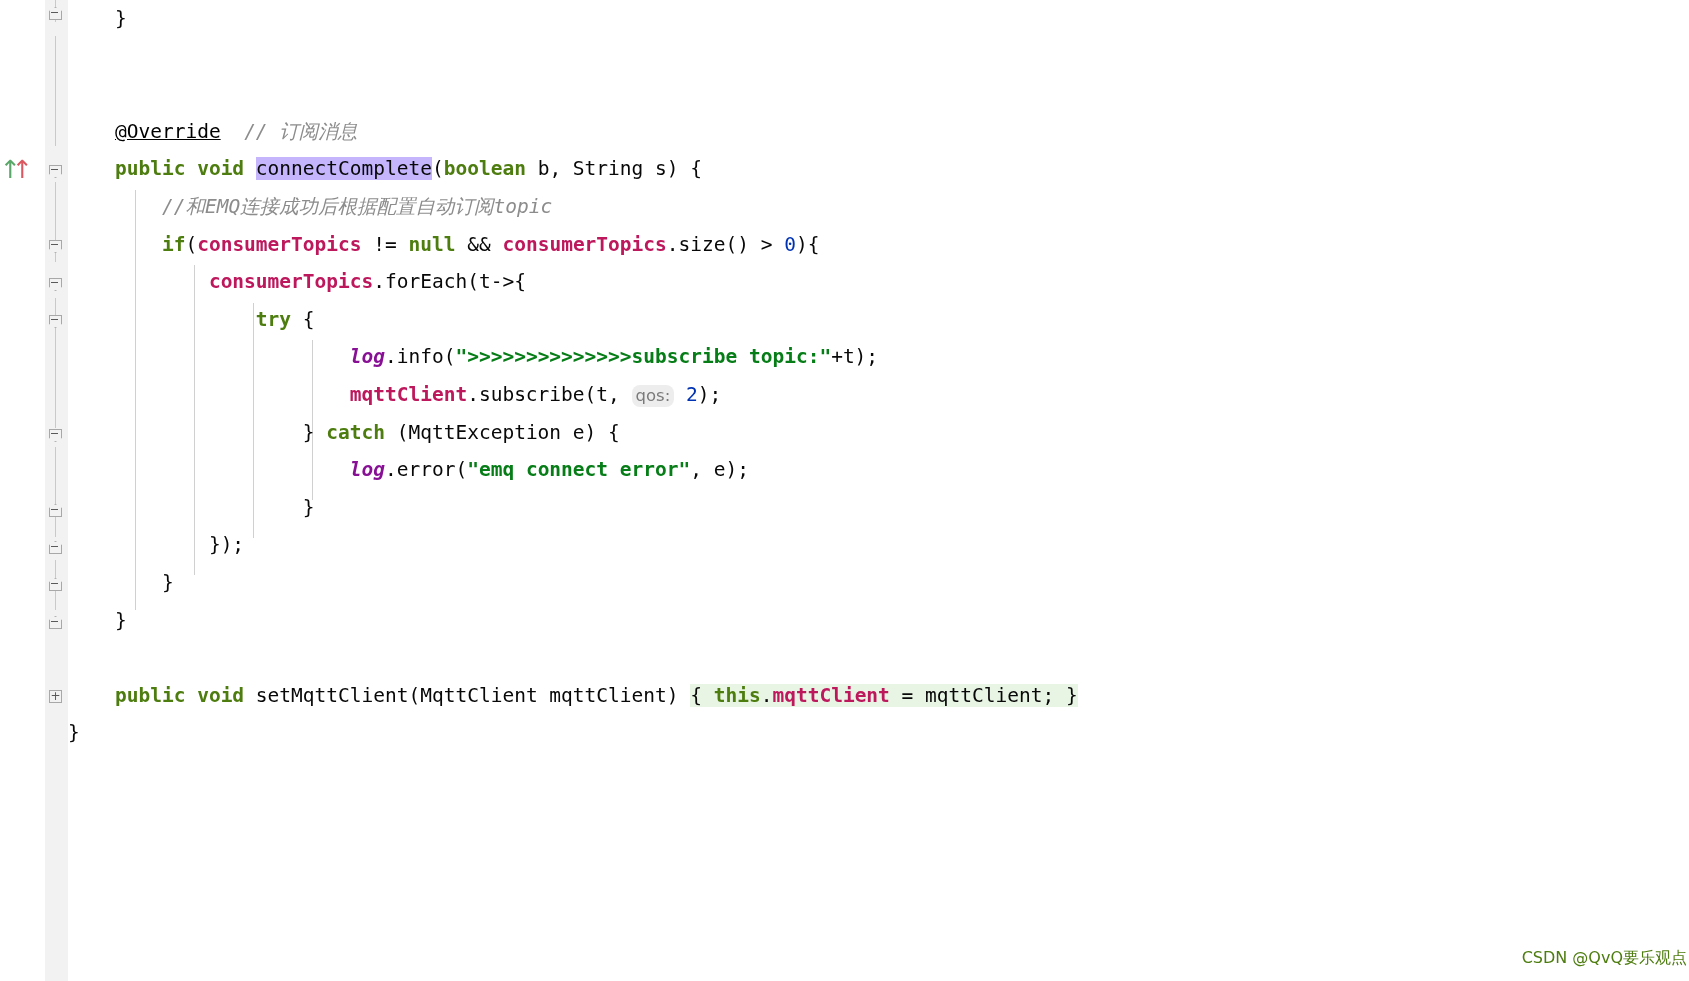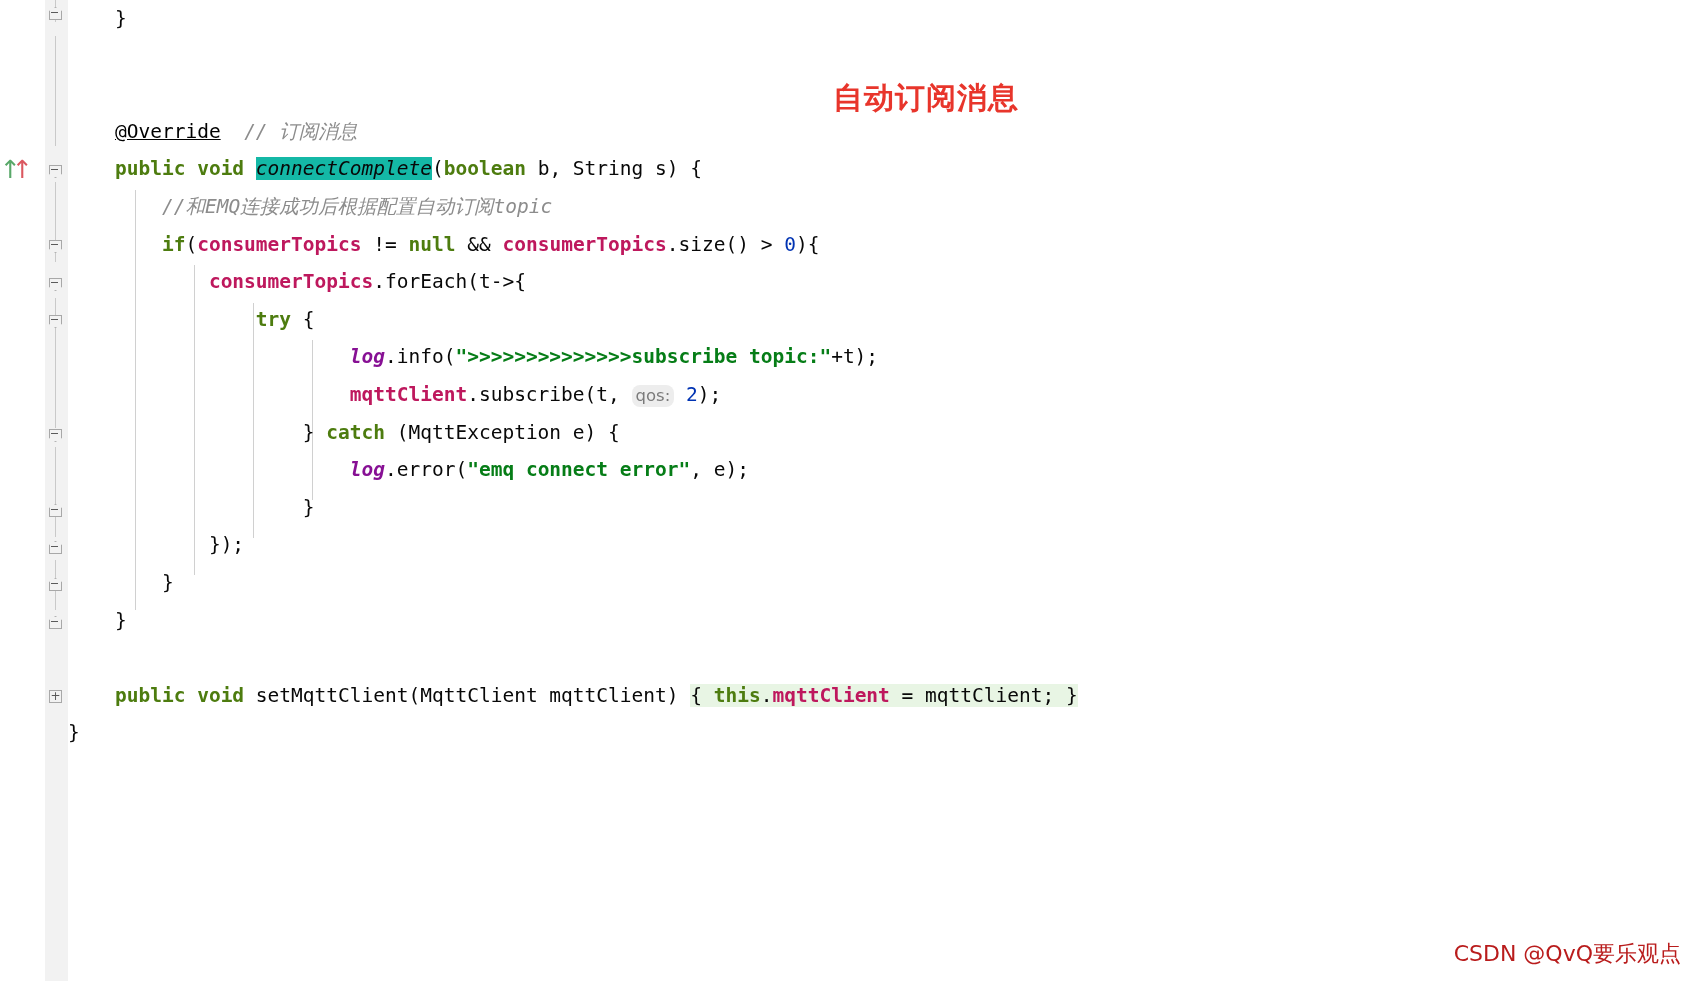--- a/index.html
+++ b/index.html
@@ -155,22 +155,21 @@
   .kw      { color: #4d7c0f; font-weight: bold; }
   .field   { color: #be185d; font-weight: bold; }
   .str     { color: #067D17; font-weight: bold; }
   .num     { color: #0033B3; }
   .cmt     { color: #8C8C8C; font-style: italic; text-align: right; }
   .anno    { color: #000000; text-decoration: underline; }
   .logvar  { color: #871094; font-weight: bold; font-style: italic; }
   .plain   { color: #080808; }
 
   .sel-method {
-    background: #14b8a6;
-    font-style: italic;
+    background: #c4b5fd;
   }
   .hl-green {
     background: #E8F5E4;
   }
 
   .inlay {
     background: #EDEDED;
     color: #7a7a7a;
     border-radius: 8px;
     padding: 1px 4px 2px 4px;
@@ -188,25 +187,25 @@
     font-weight: bold;
     color: #E8352B;
     letter-spacing: 1px;
     white-space: pre;
     user-select: none;
   }
 
   
   .watermark {
     position: absolute;
-    right: 8px;
+    right: 2px;
     bottom: 12px;
     font-family: "DejaVu Sans", "Liberation Sans", sans-serif;
-    font-size: 22px;
-    color: #b91c1c;
+    font-size: 16px;
+    color: #4d7c0f;
     white-space: pre;
     user-select: none;
   }
 </style>
 </head>
 <body>
 
 <div id="screen">
 
   <div class="left-margin">
@@ -239,17 +238,16 @@
   <div class="editor">
 
     <div class="indent-guide" style="left:67px;  top:190px; height:420px;"></div>
     <div class="indent-guide" style="left:126px; top:265px; height:310px;"></div>
     <div class="indent-guide" style="left:185px; top:303px; height:235px;"></div>
     <div class="indent-guide" style="left:244px; top:340px; height:160px;"></div>
 
     <div class="code" id="code-root"><div class="line"><span class="plain">    </span><span class="plain">}</span></div><div class="line">&nbsp;</div><div class="line">&nbsp;</div><div class="line"><span class="plain">    </span><span class="anno">@Override</span><span class="plain">  </span><span class="cmt">// 订阅消息</span></div><div class="line"><span class="plain">    </span><span class="kw">public void </span><span class="sel-method">connectComplete</span><span class="plain">(</span><span class="kw">boolean</span><span class="plain"> b, String s) {</span></div><div class="line"><span class="plain">        </span><span class="cmt">//和EMQ连接成功后根据配置自动订阅topic</span></div><div class="line"><span class="plain">        </span><span class="kw">if</span><span class="plain">(</span><span class="field">consumerTopics</span><span class="plain"> != </span><span class="kw">null</span><span class="plain"> &amp;&amp; </span><span class="field">consumerTopics</span><span class="plain">.size() &gt; </span><span class="num">0</span><span class="plain">){</span></div><div class="line"><span class="plain">            </span><span class="field">consumerTopics</span><span class="plain">.forEach(t-&gt;{</span></div><div class="line"><span class="plain">                </span><span class="kw">try</span><span class="plain"> {</span></div><div class="line"><span class="plain">                        </span><span class="logvar">log</span><span class="plain">.info(</span><span class="str">"&gt;&gt;&gt;&gt;&gt;&gt;&gt;&gt;&gt;&gt;&gt;&gt;&gt;&gt;subscribe topic:"</span><span class="plain">+t);</span></div><div class="line"><span class="plain">                        </span><span class="field">mqttClient</span><span class="plain">.subscribe(t, </span><span class="inlay">qos:</span><span class="plain"> </span><span class="num">2</span><span class="plain">);</span></div><div class="line"><span class="plain">                    </span><span class="plain">} </span><span class="kw">catch</span><span class="plain"> (MqttException e) {</span></div><div class="line"><span class="plain">                        </span><span class="logvar">log</span><span class="plain">.error(</span><span class="str">"emq connect error"</span><span class="plain">, e);</span></div><div class="line"><span class="plain">                    </span><span class="plain">}</span></div><div class="line"><span class="plain">            </span><span class="plain">});</span></div><div class="line"><span class="plain">        </span><span class="plain">}</span></div><div class="line"><span class="plain">    </span><span class="plain">}</span></div><div class="line">&nbsp;</div><div class="line"><span class="plain">    </span><span class="kw">public void </span><span class="plain">setMqttClient(MqttClient mqttClient) </span><span class="hl-green plain">{ </span><span class="hl-green kw">this</span><span class="hl-green plain">.</span><span class="hl-green field">mqttClient</span><span class="hl-green plain"> = mqttClient; </span><span class="hl-green plain">}</span></div><div class="line"><span class="plain">}</span></div></div>
   </div>
 
-  <div class="red-note">自动订阅消息</div>
 
   <div class="watermark">CSDN @QvQ要乐观点</div>
 
 </div>
 
 </body></html>

